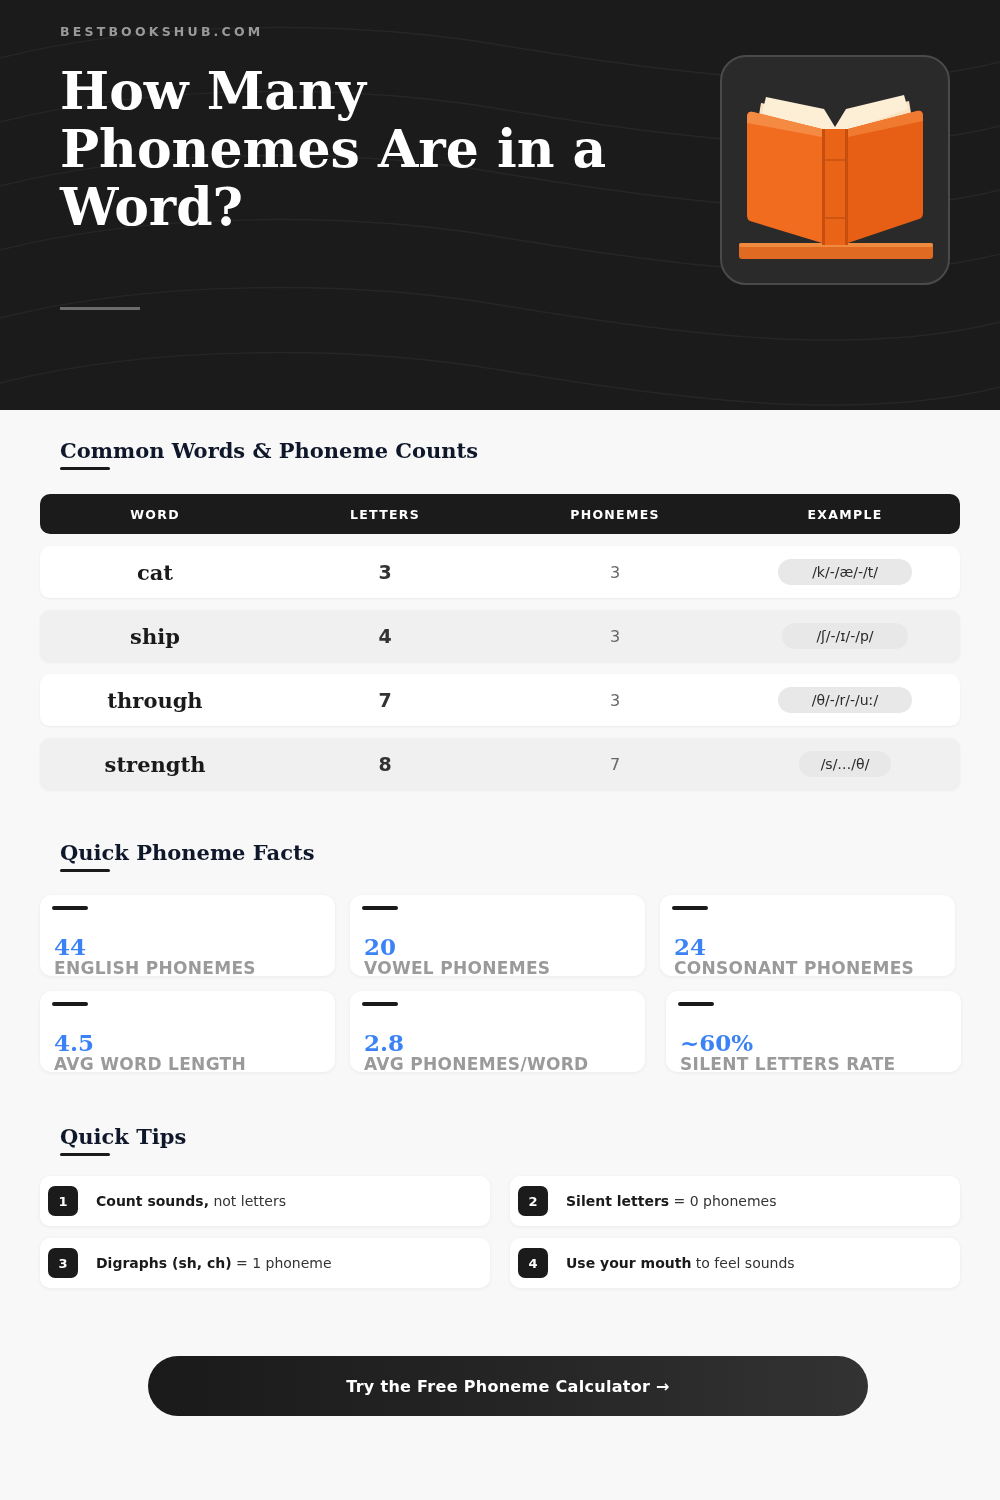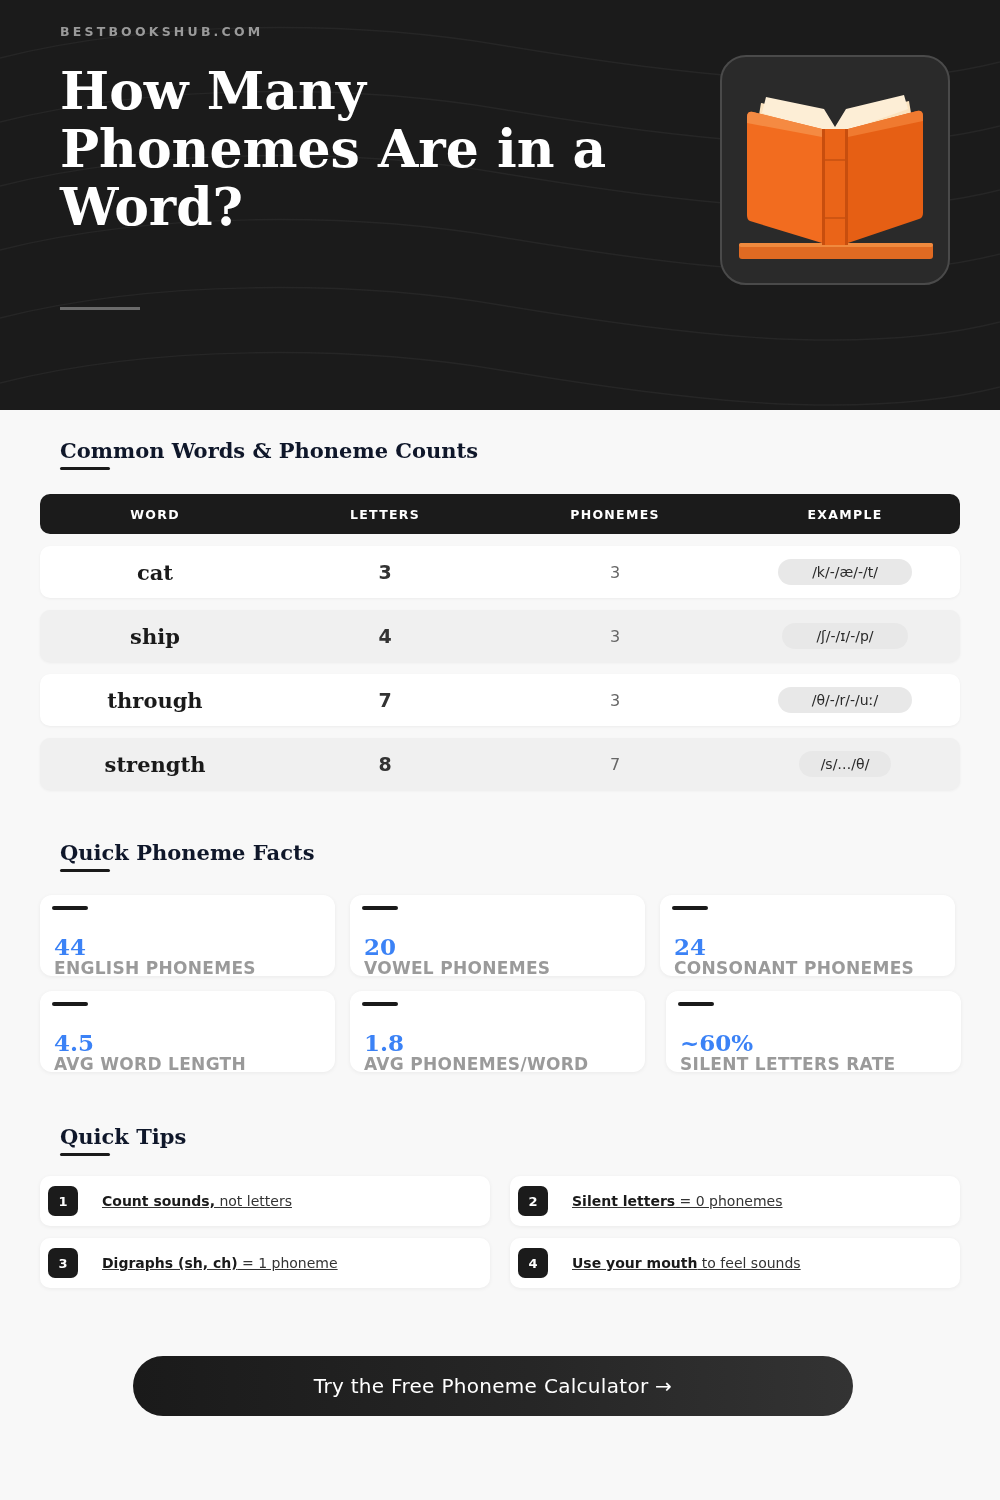--- a/index.html
+++ b/index.html
@@ -125,31 +125,31 @@
       box-shadow: 0 1px 4px rgba(0,0,0,0.06);
       display: flex; align-items: center;
     }
     .tip-num {
       margin-left: 8px;
       width: 30px; height: 30px; border-radius: 7px;
       background: #1b1b1b; color: #ffffff;
       font-size: 13px; font-weight: bold;
       display: flex; align-items: center; justify-content: center;
     }
-    .tip-text { margin-left: 24px; font-size: 14px; color: #333; text-decoration: underline; }
+    .tip-text { margin-left: 18px; font-size: 14px; color: #333; }
     .tip-text b { color: #1a1a1a; }
 
     
     .cta {
-      position: absolute; left: 133px; top: 1356px;
+      position: absolute; left: 148px; top: 1356px;
       width: 720px; height: 60px;
       border-radius: 30px;
       background: linear-gradient(90deg, #1a1a1a 0%, #262626 55%, #333333 100%);
       display: flex; align-items: center; justify-content: center;
-      color: #ffffff; font-size: 20px; font-weight: normal; letter-spacing: 0.3px;
+      color: #ffffff; font-size: 16px; font-weight: bold; letter-spacing: 0.3px;
       cursor: pointer;
     }
   </style>
 </head>
 <body>
 
 <div class="hero">
   <svg class="hero-waves" width="1000" height="410" viewBox="0 0 1000 410">
     <g fill="none" stroke="#262626" stroke-width="1.5">
       <path d="M0 58 C 150 20, 350 20, 500 45 S 850 100, 1000 62"></path>
@@ -249,21 +249,21 @@
     <div class="fact-value">24</div>
   </div>
   <div class="fact" style="left:0; top:96px;">
     <div class="fact-bar"></div>
     <div class="fact-label">AVG WORD LENGTH</div>
     <div class="fact-value">4.5</div>
   </div>
   <div class="fact" style="left:310px; top:96px;">
     <div class="fact-bar"></div>
     <div class="fact-label">AVG PHONEMES/WORD</div>
-    <div class="fact-value">1.8</div>
+    <div class="fact-value">2.8</div>
   </div>
   <div class="fact" style="left:626px; top:96px;">
     <div class="fact-bar"></div>
     <div class="fact-label">SILENT LETTERS RATE</div>
     <div class="fact-value">~60%</div>
   </div>
 </div>
 
 <h2 class="section-title" style="top:1124px;">Quick Tips</h2>
 <div class="section-rule" style="top:1153px;"></div>

